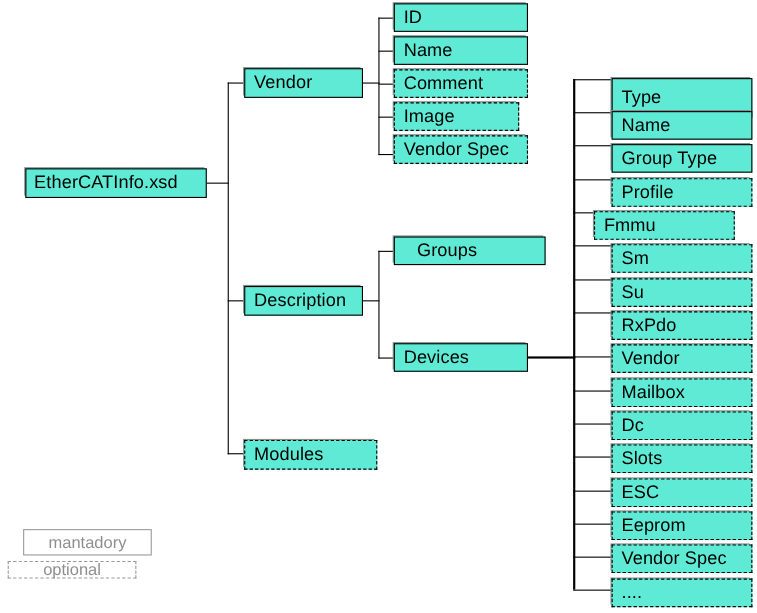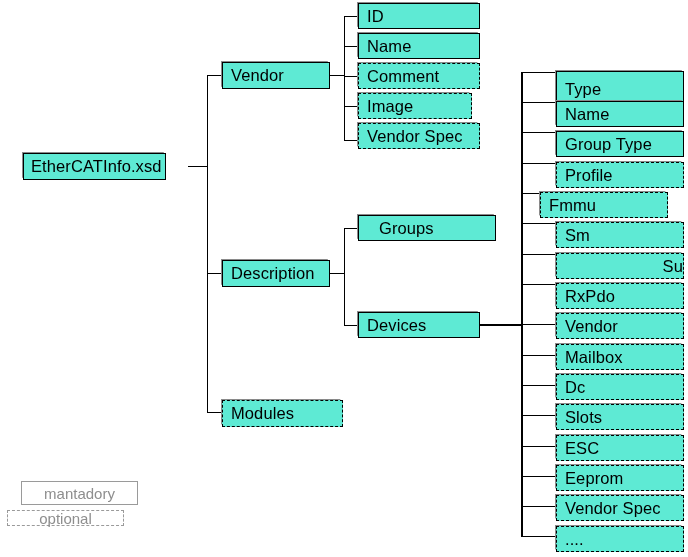--- a/index.html
+++ b/index.html
@@ -69,21 +69,21 @@
     white-space: nowrap;
   }
   .legend-box.solid { border: 1.2px solid #9a9a9a; }
   .legend-box.dashed { border: 1.4px dashed #9a9a9a; }
 </style>
 </head>
 <body>
 
 <div id="canvas">
 
-  <div class="node solid root" style="left:23px; top:153px; width:143px; height:27px;">
+  <div class="node solid root" style="left:23px; top:153px; width:165px; height:27px;">
     <span>EtherCATInfo.xsd</span>
   </div>
 
   <div class="line h" style="left:188px; top:166px; width:20px;"></div>
   <div class="line v" style="left:207px; top:75px; height:338px;"></div>
 
   <div class="line h" style="left:207px; top:75px; width:16px;"></div>
 
   <div class="line h" style="left:207px; top:273px; width:16px;"></div>
 
@@ -169,21 +169,21 @@
   </div>
   <div class="node dashed" style="left:556px; top:162px; width:128px; height:26px;">
     <span>Profile</span>
   </div>
   <div class="node dashed" style="left:540px; top:192px; width:128px; height:26px;">
     <span>Fmmu</span>
   </div>
   <div class="node dashed" style="left:556px; top:222px; width:128px; height:26px;">
     <span>Sm</span>
   </div>
-  <div class="node dashed" style="left:556px; top:253px; width:128px; height:26px;justify-content:flex-end;">
+  <div class="node dashed" style="left:556px; top:253px; width:128px; height:26px;">
     <span>Su</span>
   </div>
   <div class="node dashed" style="left:556px; top:283px; width:128px; height:26px;">
     <span>RxPdo</span>
   </div>
   <div class="node dashed" style="left:556px; top:313px; width:128px; height:26px;">
     <span>Vendor</span>
   </div>
   <div class="node dashed" style="left:556px; top:344px; width:128px; height:26px;">
     <span>Mailbox</span>

